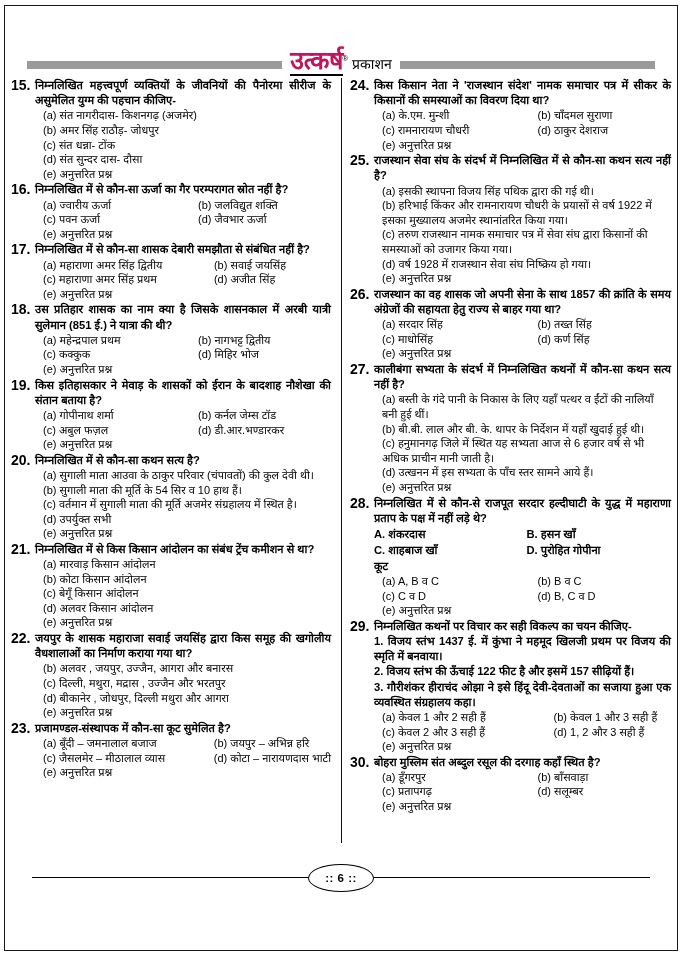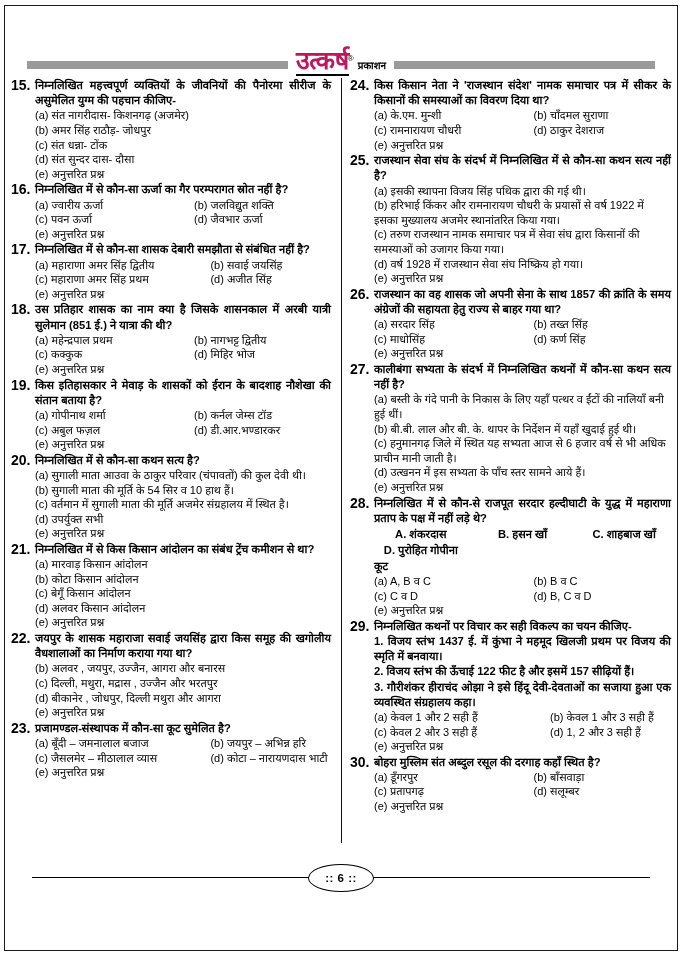--- a/index.html
+++ b/index.html
@@ -78,22 +78,22 @@
   }
   .brand-sup {
     font-size: 8px;
     vertical-align: super;
     position: relative;
     top: -8px;
     left: -1px;
   }
   .brand-sub {
     font-family: "Liberation Serif", "DejaVu Serif", serif;
-    font-weight: bold;
-    font-size: 10px;
+    font-weight: normal;
+    font-size: 14px;
     margin-left: 3px;
     line-height: 1;
     text-align: center;
   }
 
   
   .columns {
     position: relative;
     display: flex;
     align-items: stretch;
@@ -129,20 +129,21 @@
   .q-text {
     font-weight: bold;
     font-size: 11.2px;
     line-height: 15.2px;
     text-align: justify;
     text-justify: inter-word;
     font-family: "Liberation Sans", "DejaVu Sans", sans-serif;
   }
   .opts {
     margin-top: 0;
+    margin-left: 8px;
   }
   
   .opts.grid2 {
     display: grid;
     grid-template-columns: 1fr 1fr;
     column-gap: 22px;
   }
   .opts.grid2.wide-left {
     grid-template-columns: 1.12fr 0.88fr;
   }
@@ -160,23 +161,22 @@
     text-align: justify;
     font-family: "Liberation Sans", "DejaVu Sans", sans-serif;
   }
   .stmt.bold {
     font-weight: bold;
     font-size: 11.2px;
     line-height: 15.2px;
   }
   .pairs {
     display: grid;
-    grid-template-columns: 1fr 1fr 1fr;
+    grid-template-columns: 1fr 1fr;
     column-gap: 8px;
-    text-align: center;
   }
   .pair {
     font-weight: bold;
     font-size: 11.2px;
     line-height: 16px;
     font-family: "Liberation Sans", "DejaVu Sans", sans-serif;
   }
   .koot {
     font-weight: bold;
     font-size: 11.2px;

